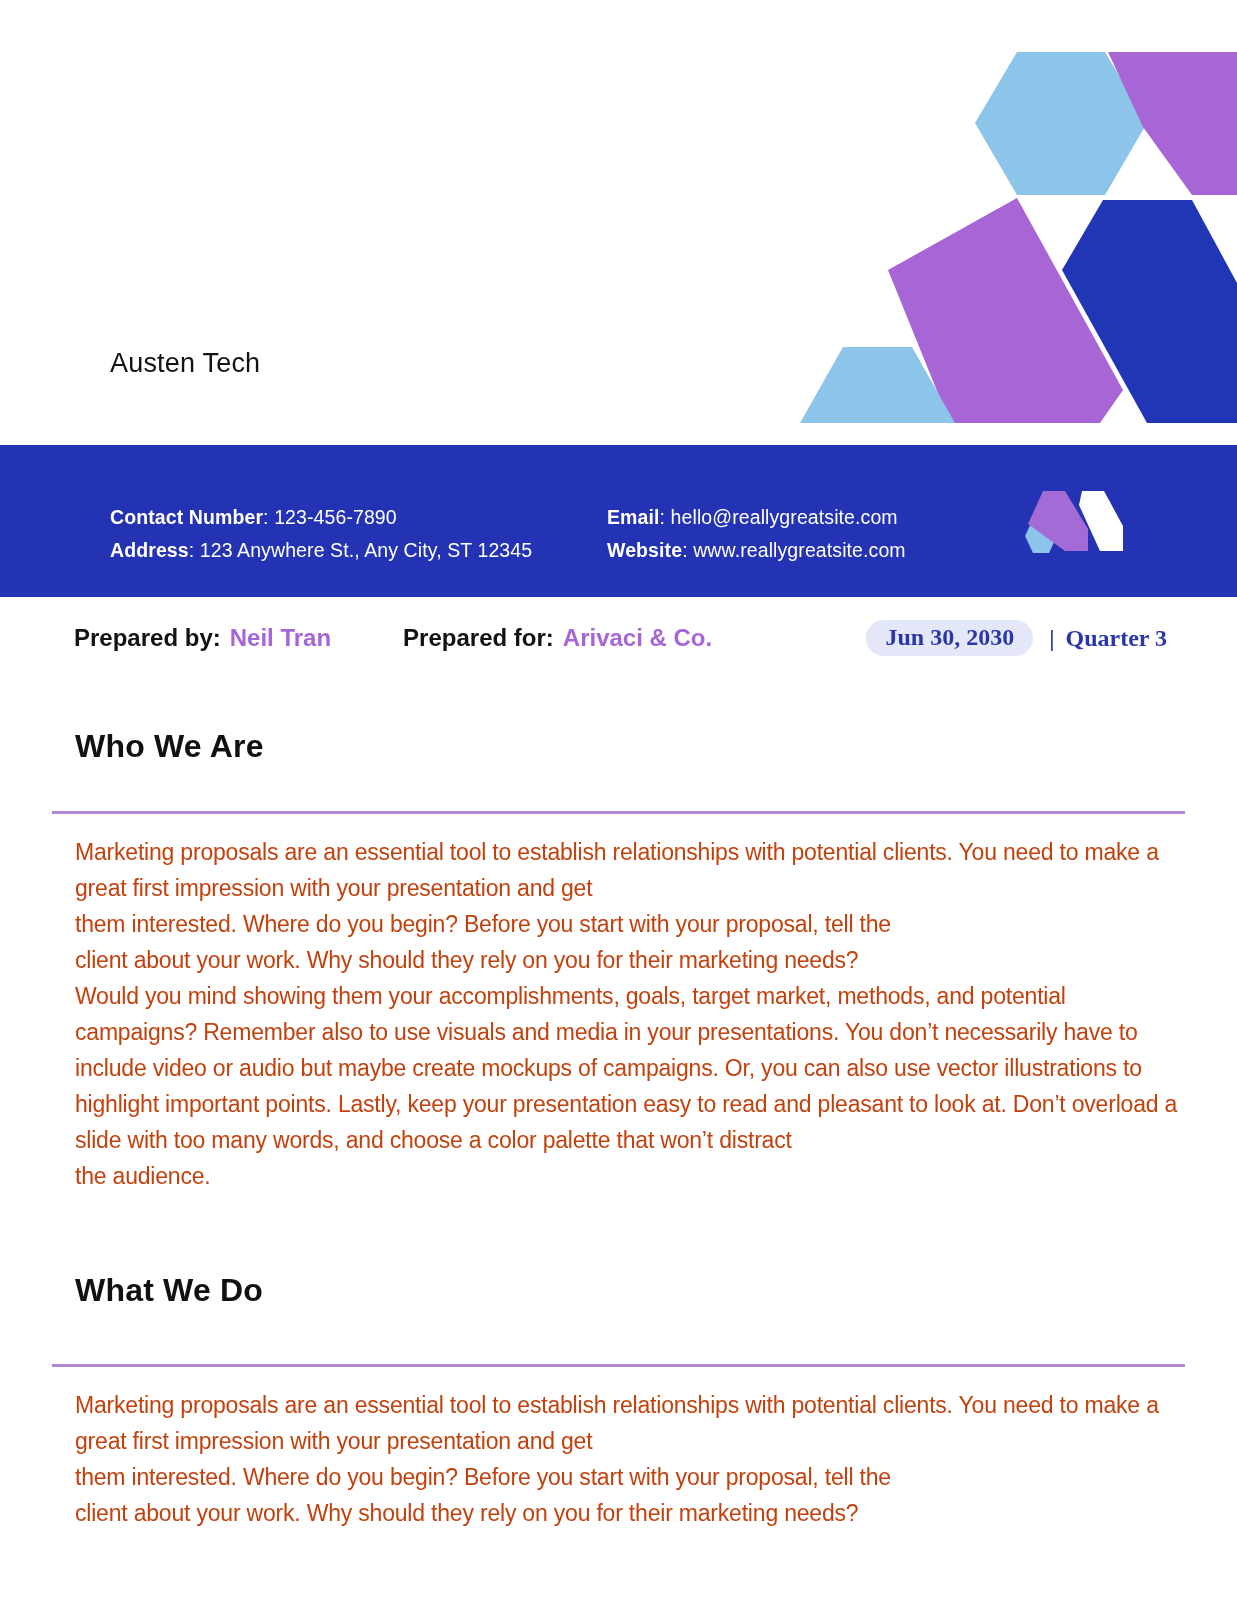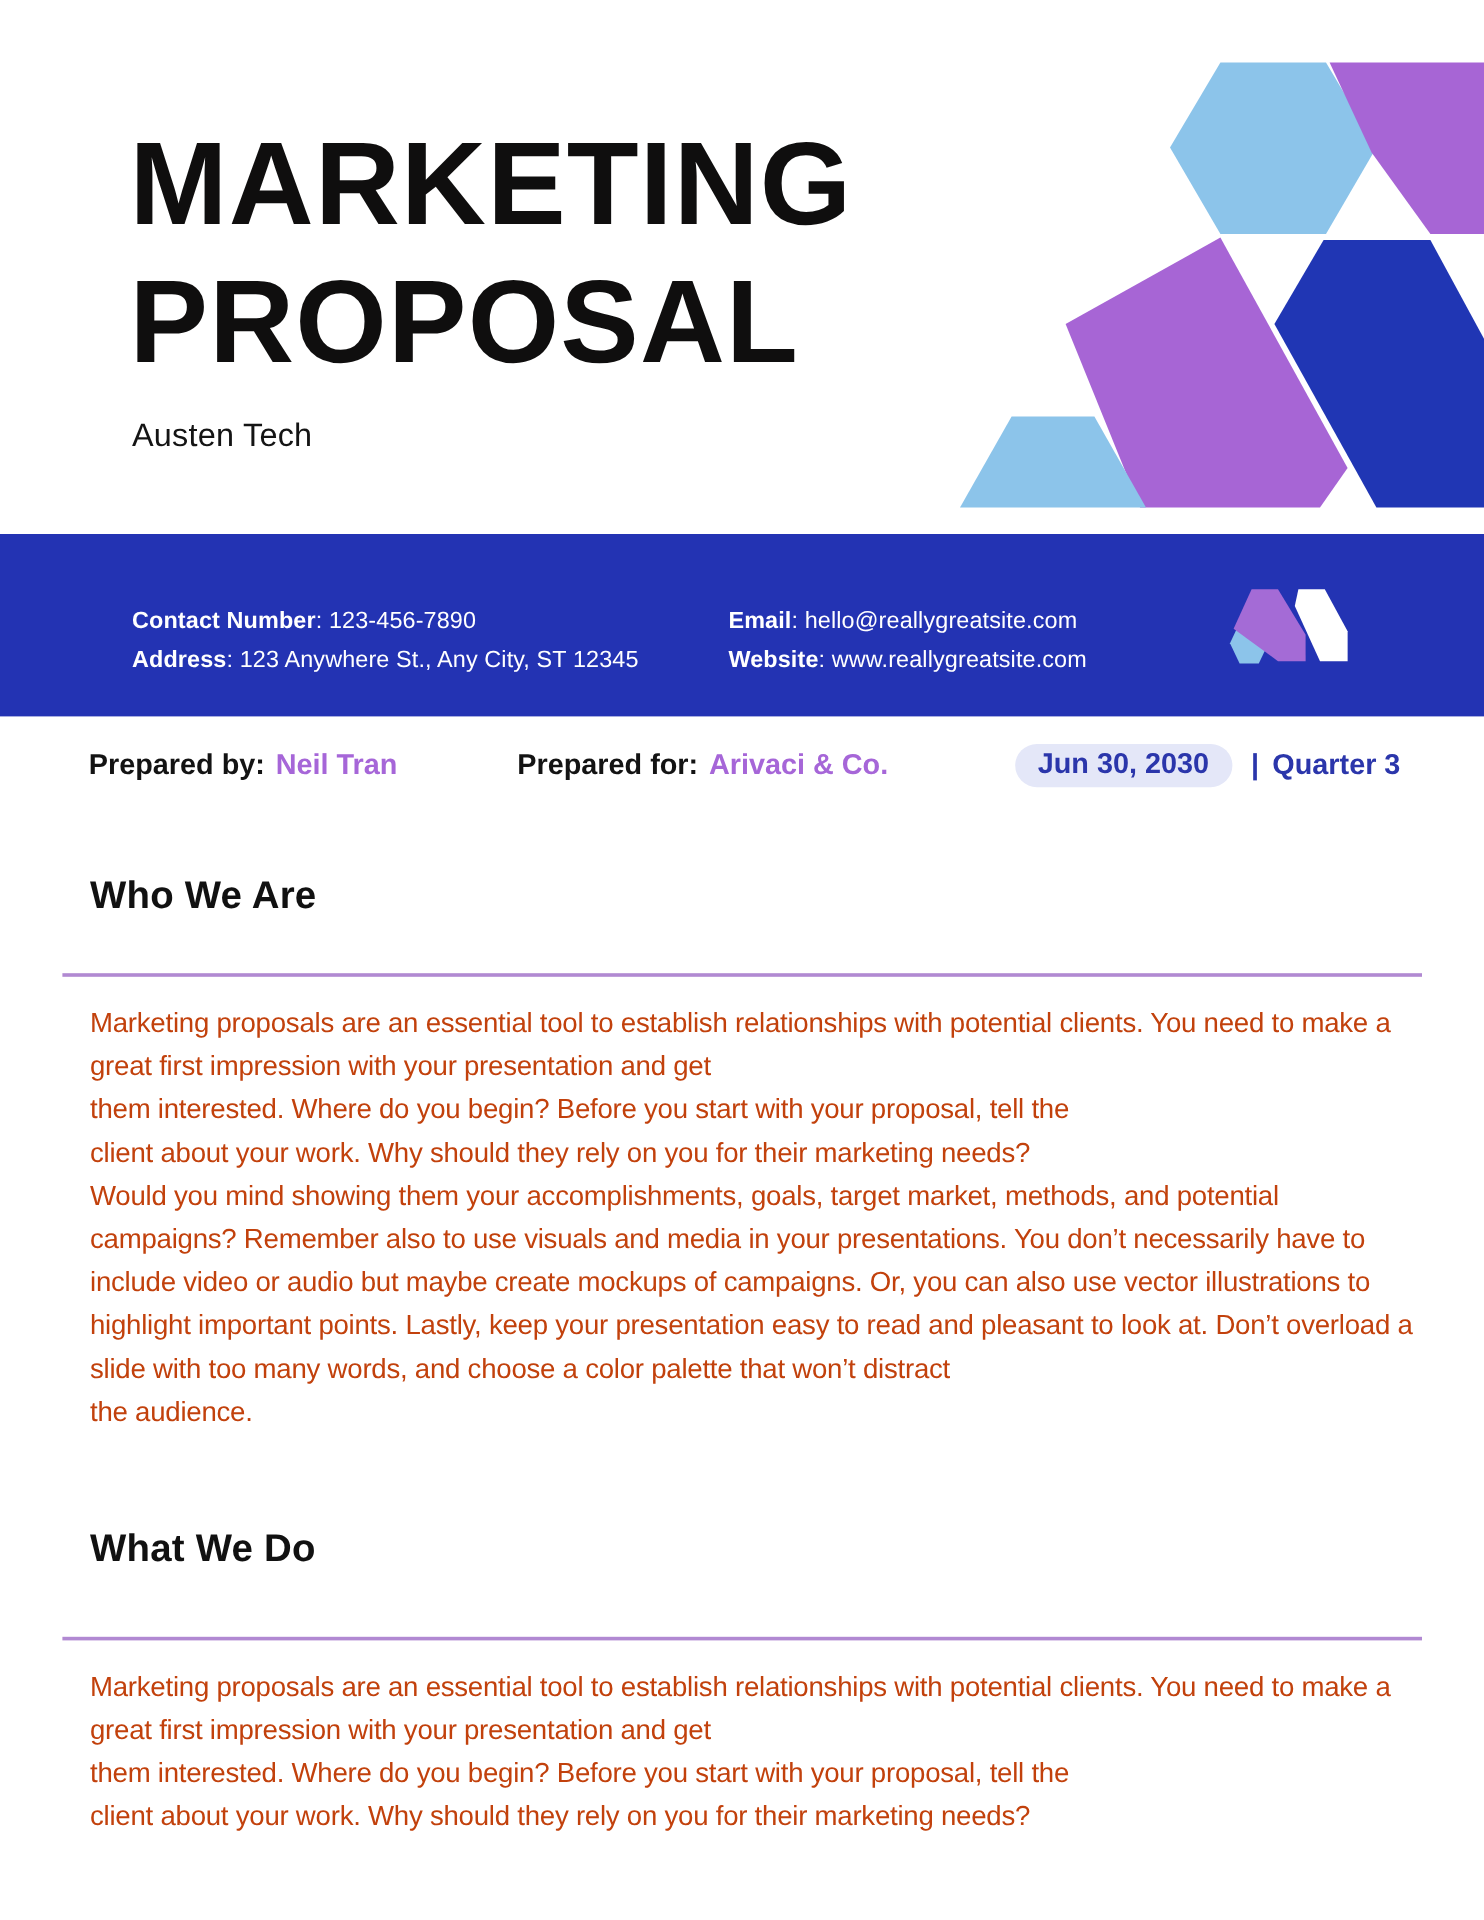--- a/index.html
+++ b/index.html
@@ -30,23 +30,23 @@
   .banner .col.contact { left:110px; }
   .banner .col.online  { left:607px; }
   .banner b { font-weight:bold; }
   
   .meta-row {
     position:absolute; left:74px; right:70px; top:618px; height:40px;
     display:flex; align-items:center; font-size:24px; font-weight:bold; color:#131313;
   }
   .meta-pair { white-space:nowrap; }
   .meta-pair .label { margin-right:9px; }
-  .meta-pair.for { margin-left:100px; }
+  .meta-pair.for { margin-left:72px; }
   .accent-name { color:#a666d8; }
-  .meta-right { margin-left:auto; display:flex; align-items:center; color:#2b36ab; }
+  .meta-right { margin-left:auto; display:flex; align-items:center; color:#2b36ab;font-family:Liberation Serif, serif; }
   .date-badge {
     background:#e4e7f8; color:#2b36ab; border-radius:18px;
     padding:3px 19px 5px 19px; font-size:24px; font-weight:bold; line-height:28px;
   }
   .meta-sep { margin-left:16px; }
   .quarter { margin-left:11px; }
   
   .section-heading {
     position:absolute; left:75px; font-size:32px; font-weight:bold;
     color:#111111; letter-spacing:0.2px;
@@ -65,24 +65,20 @@
   #body-1    { top:834px; }
   #heading-2 { top:1272px; }
   #divider-2 { top:1364px; }
   #body-2    { top:1387px; }
 </style>
 </head>
 <body>
 
 <div class="page">
 
-  <div class="title">
-    <div>MARKETING</div>
-    <div>PROPOSAL</div>
-  </div>
   <div class="company">Austen Tech</div>
 
   <svg class="logo-big" viewBox="0 0 467 395" aria-hidden="true">
     <polygon points="205,93 247,22 335,22 377,93 335,165 247,165" fill="#8cc4ea"></polygon>
     <polygon points="338,22 467,22 467,165 422,165 373,97" fill="#a765d5"></polygon>
     <polygon points="247,168 353,360 330,393 180,393 118,240" fill="#a765d5"></polygon>
     <polygon points="333,170 422,170 467,253 467,393 377,393 292,240" fill="#2036b4"></polygon>
     <polygon points="73,317 142,317 185,393 30,393" fill="#8cc4ea"></polygon>
   </svg>
 

